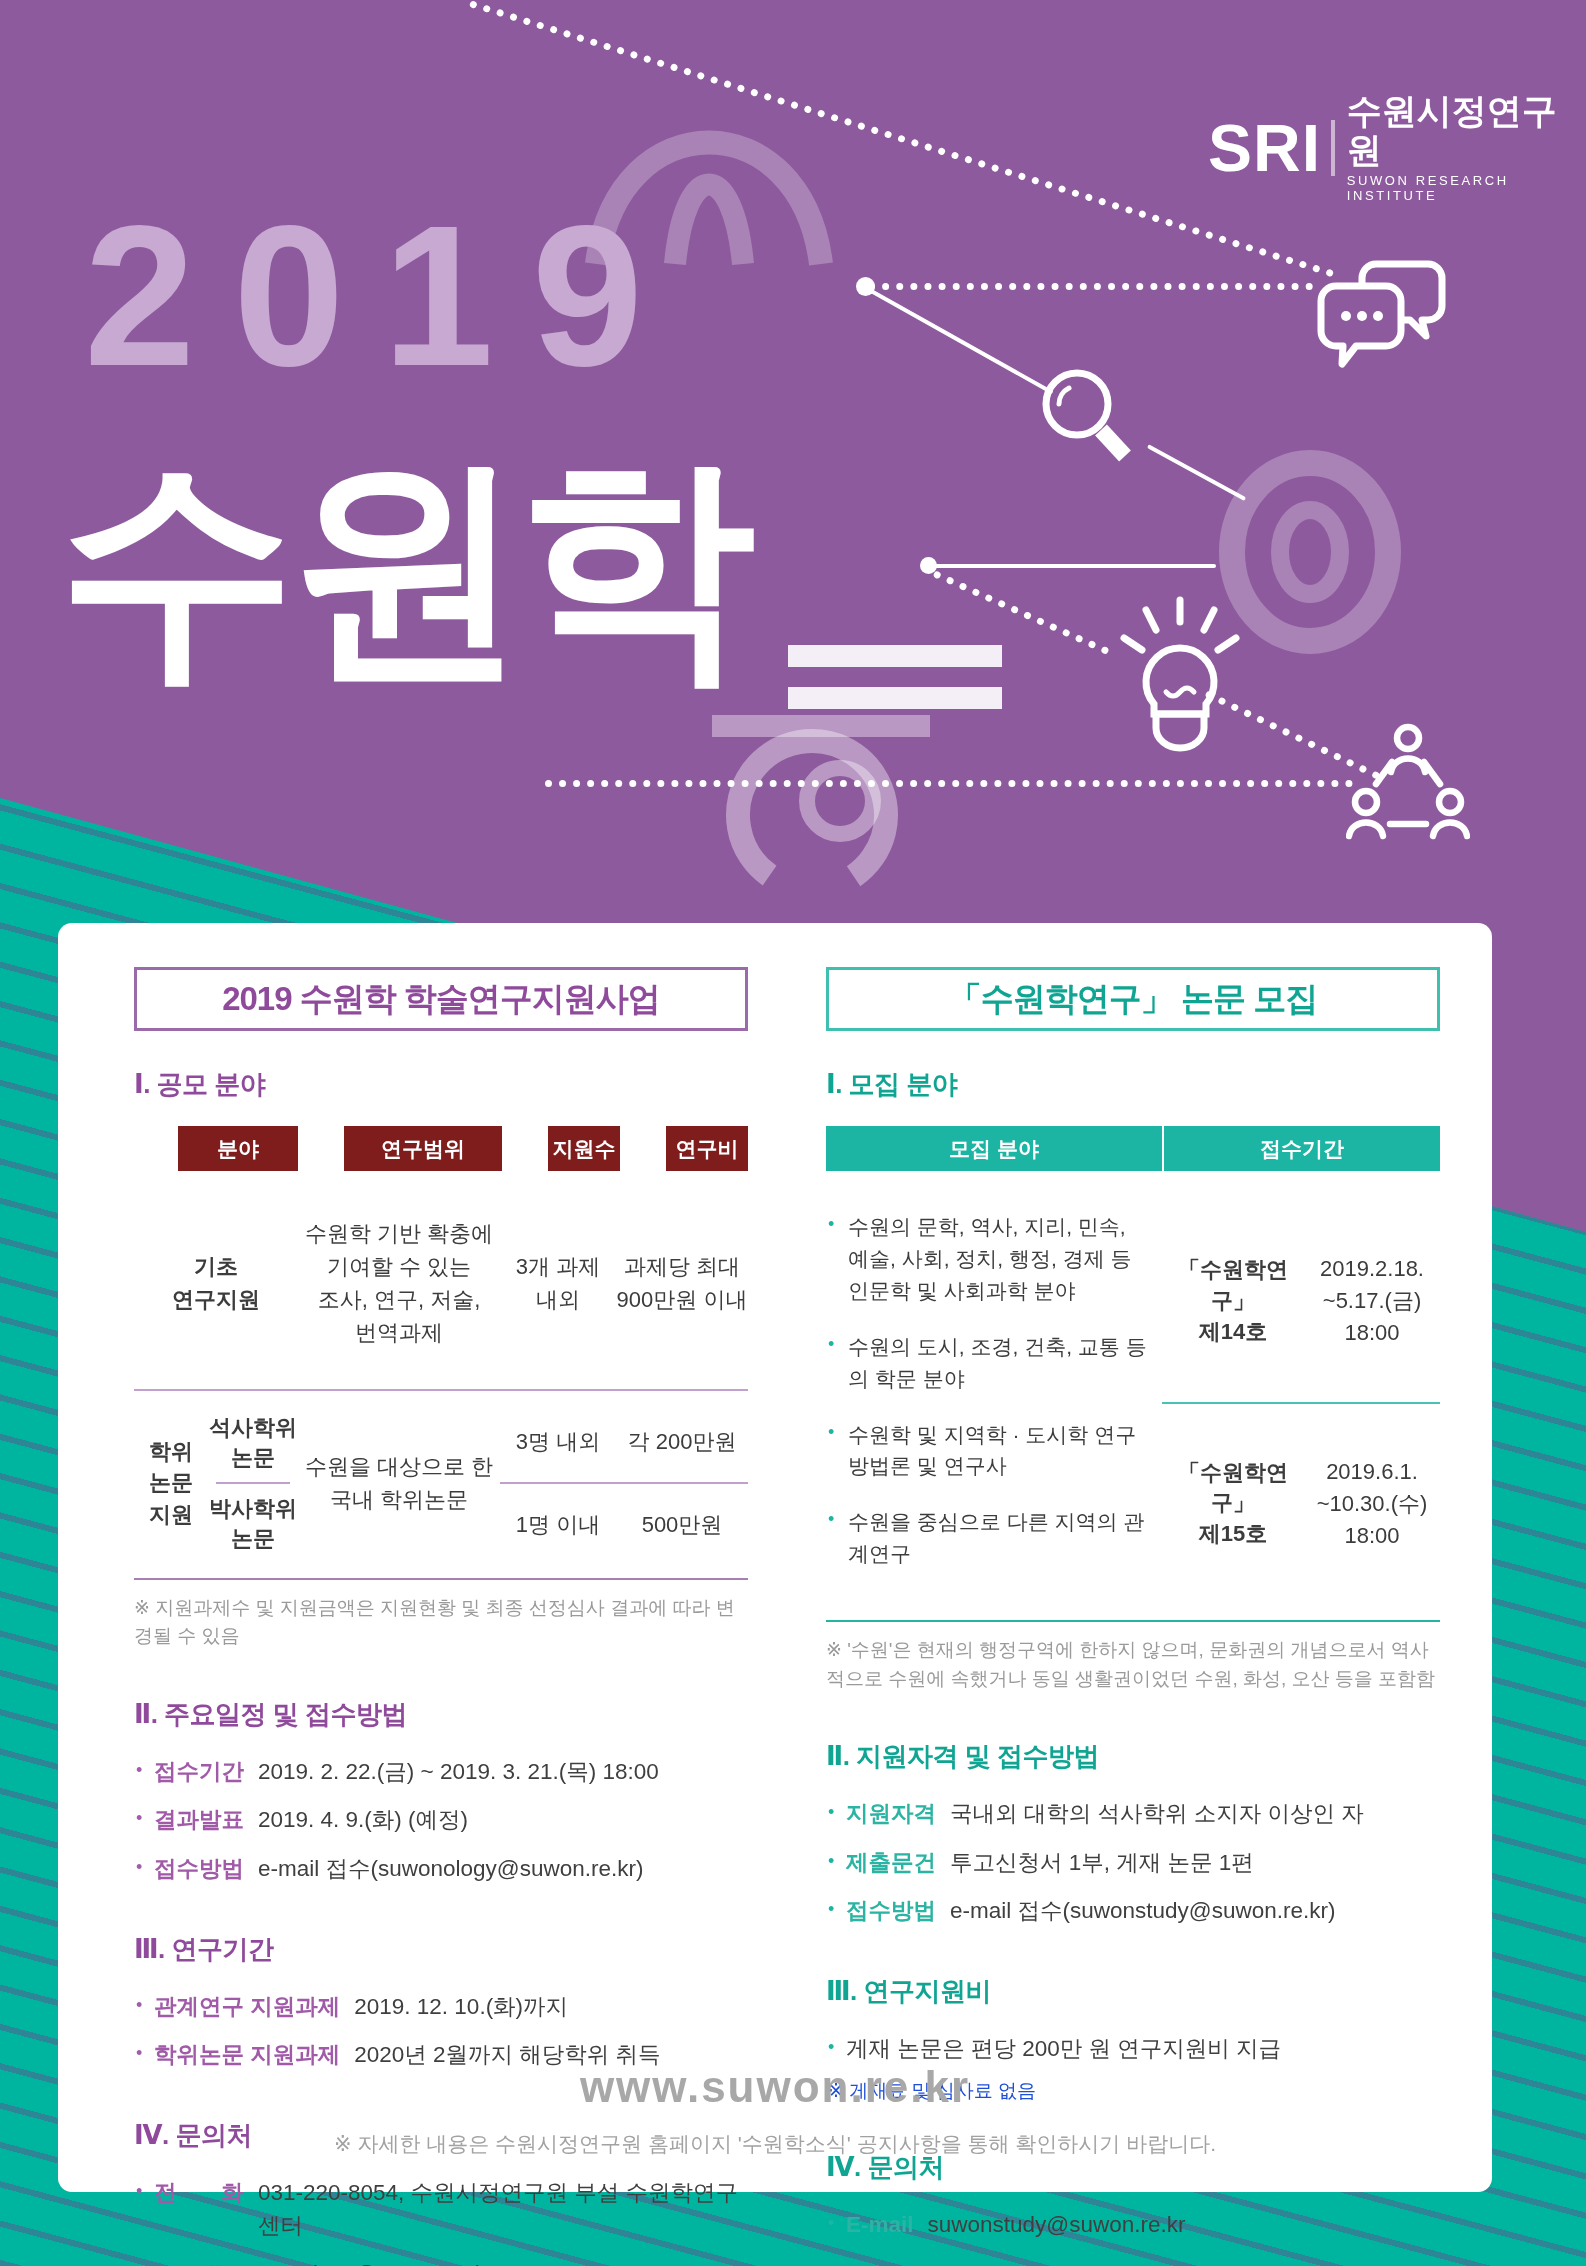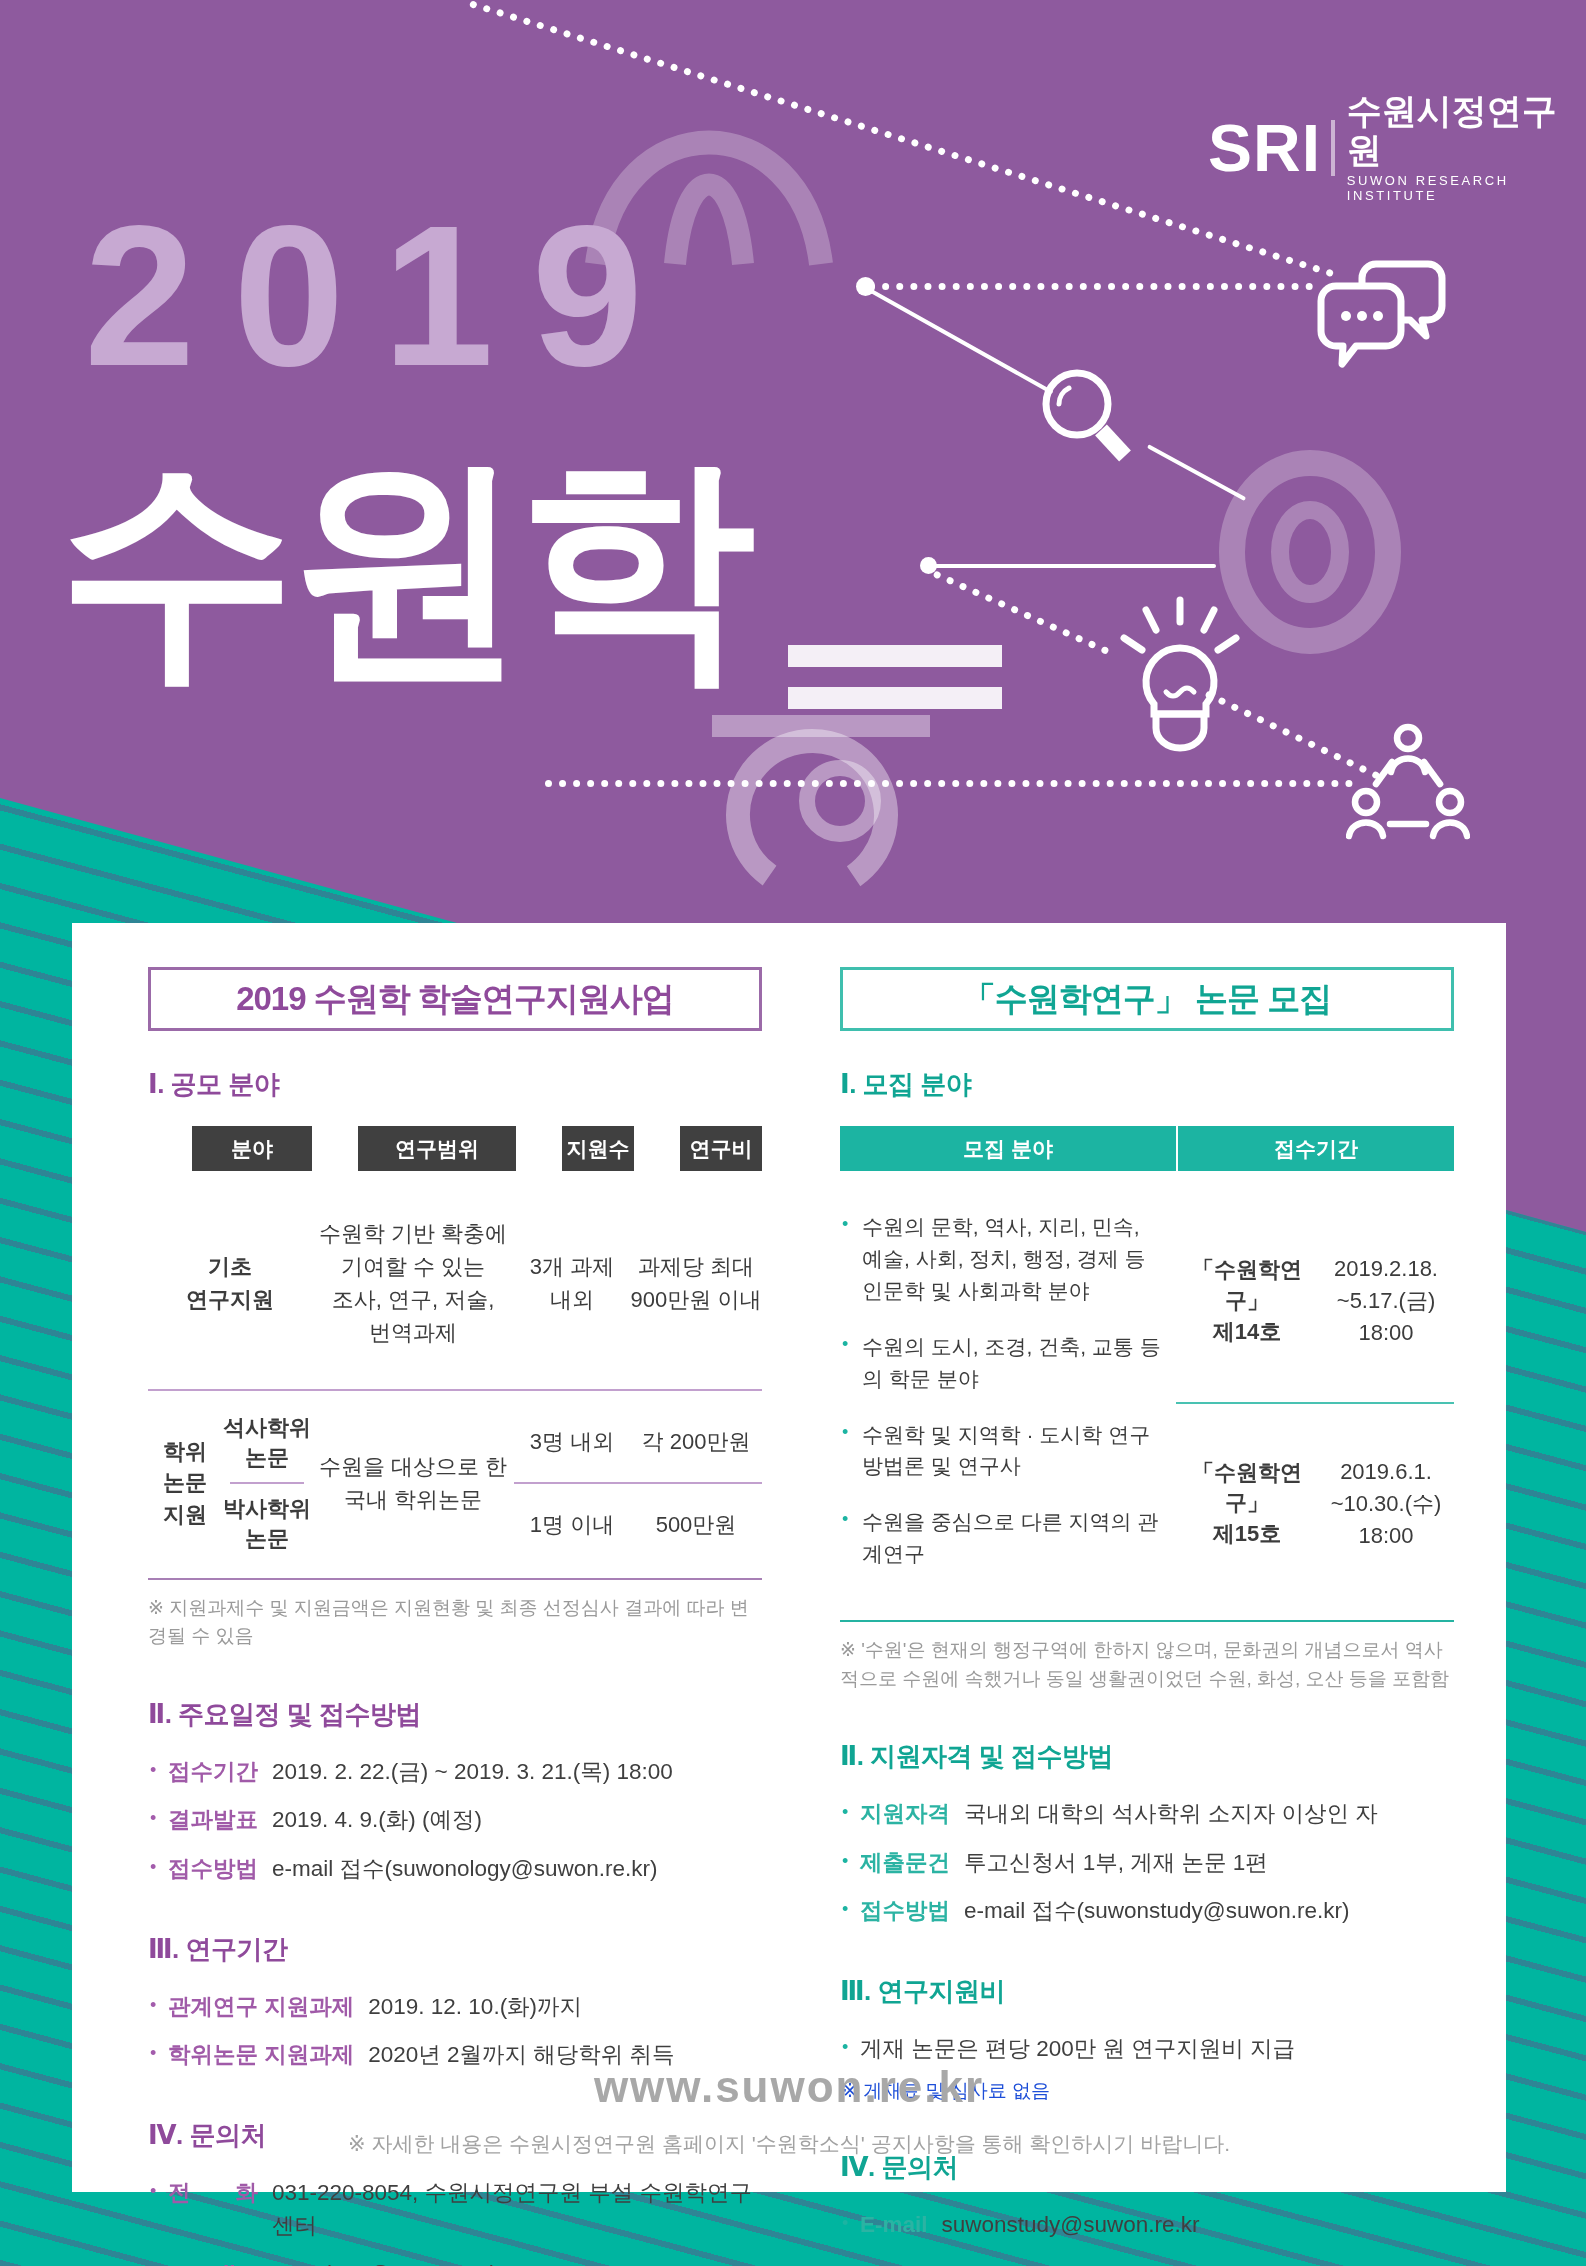--- a/index.html
+++ b/index.html
@@ -34,38 +34,38 @@
   .logo-names{display:flex; flex-direction:column;}
   .logo-ko{font-size:35px; font-weight:bold; line-height:1.1;}
   .logo-en{font-size:13px; letter-spacing:2.6px; margin-top:4px;}
   
   .shape{position:absolute; pointer-events:none;}
   
   .dotline{position:absolute; height:0; border-top:7px dotted #fff; transform-origin:left center;}
   .solidline{position:absolute; height:3.5px; background:#fff; transform-origin:left center; border-radius:2px;}
   .node{position:absolute; background:#fff; border-radius:50%;}
   
-  .card{position:absolute; left:72px; top:923px; width:1434px; height:1269px; background:#ffffff;}
+  .card{position:absolute; left:58px; top:923px; width:1434px; height:1269px; background:#ffffff;border-radius:14px;}
   .col{position:absolute; top:44px;}
   .col-left{left:76px;  width:614px;}
   .col-right{left:768px; width:614px;}
   .hbox{height:58px; display:flex; align-items:center; justify-content:center; margin-bottom:36px;}
   .hbox span{font-size:33px; font-weight:bold; letter-spacing:-1px;}
   .hbox.purple{border:3px solid #9b6aa8;} .hbox.purple span{color:#8f4a9b;}
   .hbox.teal{border:3px solid #3fbfae;}  .hbox.teal span{color:#10a593;}
   .h{font-size:26px; font-weight:bold; margin:0 0 24px 0; letter-spacing:-0.5px;}
   .h.purple{color:#8f4a9b;} .h.teal{color:#10a593;}
   .pl{white-space:pre-line;}
   
   .thead{display:grid; gap:2px; margin-top:4px;}
   .thead-l{grid-template-columns:164px 202px 116px 1fr;}
   .thead-r{grid-template-columns:336px 1fr;}
   .th{height:45px; display:flex; align-items:center; justify-content:center;
       color:#fff; font-size:21px; font-weight:bold;}
-  .thead-l .th{background:#404040;margin-left:44px;}
+  .thead-l .th{background:#7f1d1d;margin-left:44px;}
   .thead-r .th{background:#1cb4a2;}
   .l-row1{display:grid; grid-template-columns:164px 202px 116px 1fr; align-items:center;
           padding:46px 0 40px; text-align:center; font-size:22px; color:#3c3c3c; line-height:1.5;}
   .l-row1 .cat, .bold{font-weight:bold;}
   .l-div{border-top:2px solid #c2a0ce;}
   .l-row2{display:flex; padding:18px 0 20px; font-size:22px; color:#3c3c3c; min-height:118px;}
   .l-row2 .c-cat{width:74px; display:flex; align-items:center; justify-content:center; font-weight:bold; line-height:1.45;}
   .l-row2 .c-sub{width:90px; display:flex; flex-direction:column; align-items:center; justify-content:space-between; font-weight:bold; text-align:center; line-height:1.35; padding:4px 0;}
   .subdiv{width:74px; border-top:2px solid #c2a0ce; margin:10px 0;}
   .l-row2 .c-scope{width:202px; display:flex; align-items:center; justify-content:center; text-align:center; line-height:1.5;}

